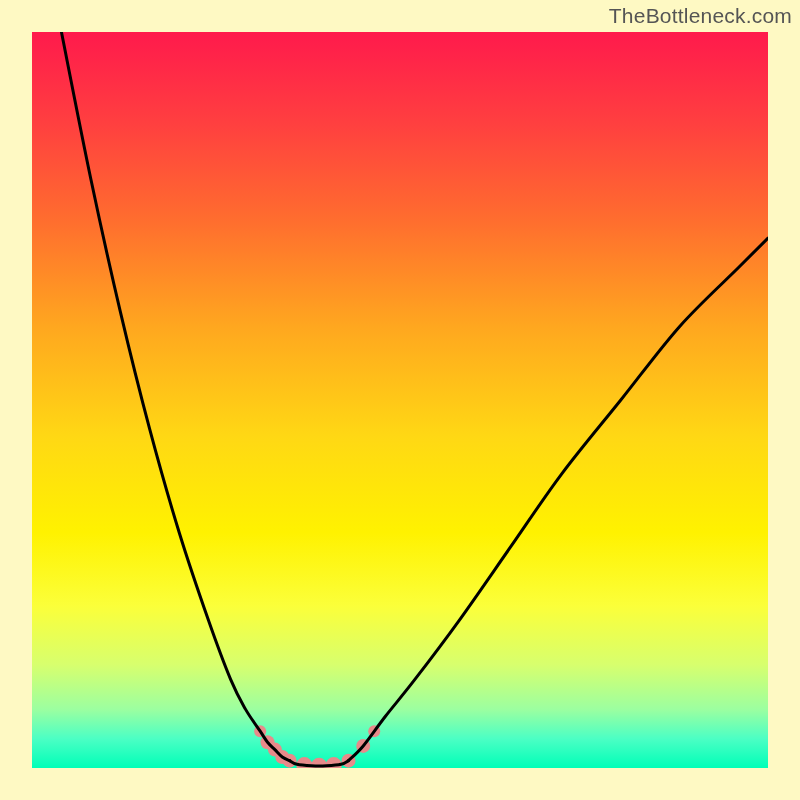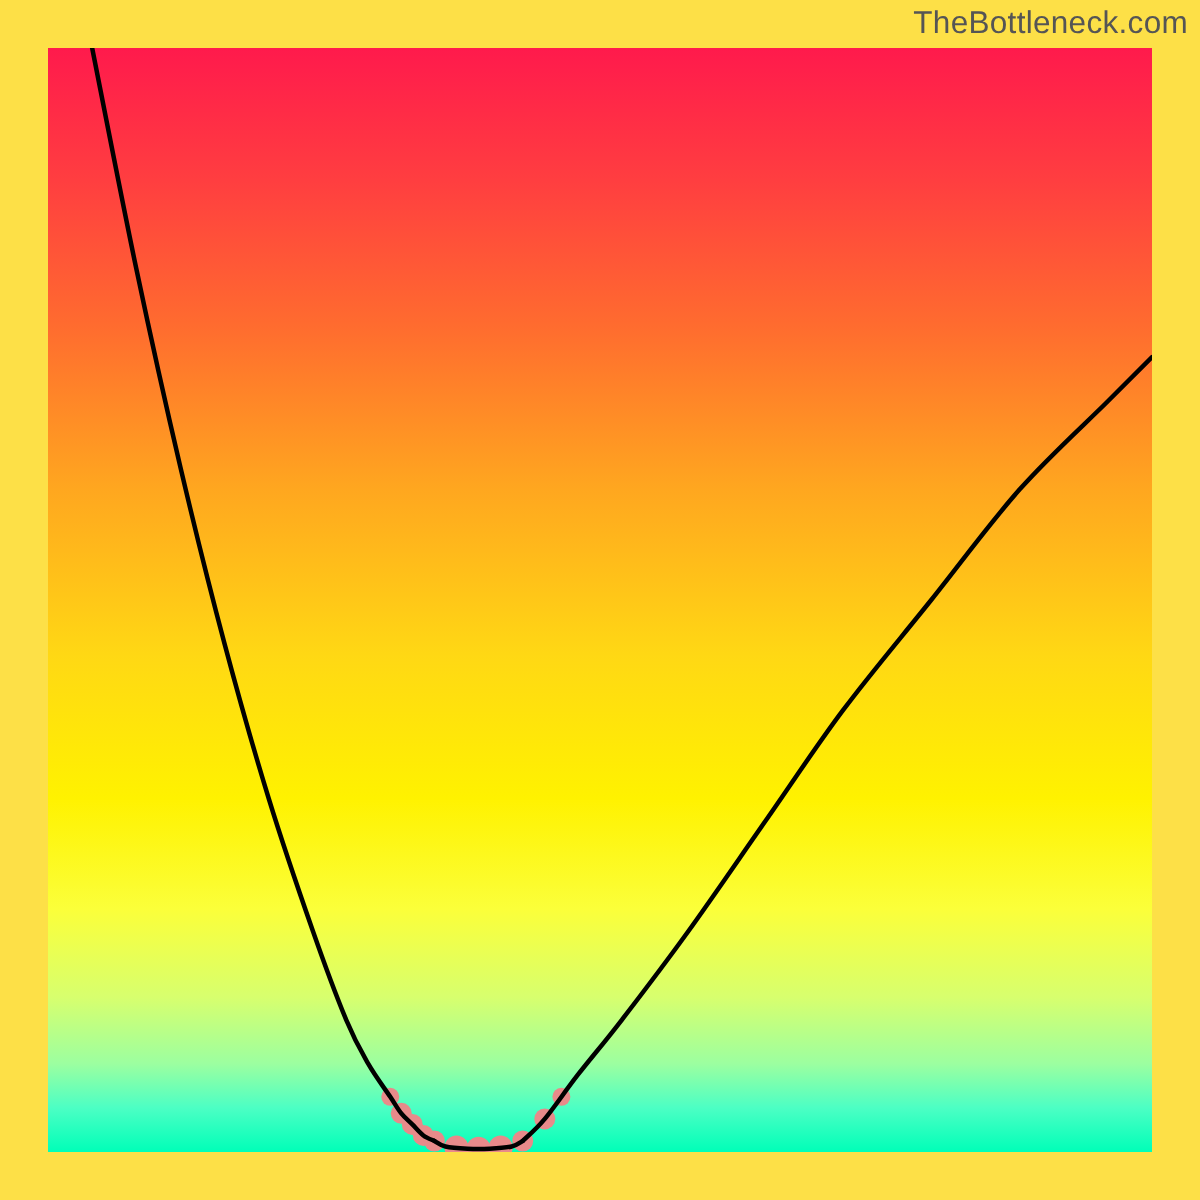--- a/index.html
+++ b/index.html
@@ -10,21 +10,21 @@
     height: 800px;
     overflow: hidden;
     font-family: Arial, sans-serif;
   }
   .frame {
     position: absolute;
     top: 0;
     left: 0;
     width: 800px;
     height: 800px;
-    background: #fde047;
+    background: #fef9c3;
   }
   .plot-area {
     position: absolute;
     top: 32px;
     left: 32px;
     width: 736px;
     height: 736px;
     background: linear-gradient(to bottom,
       #ff1a4c 0%,
       #ff3e40 12%,

